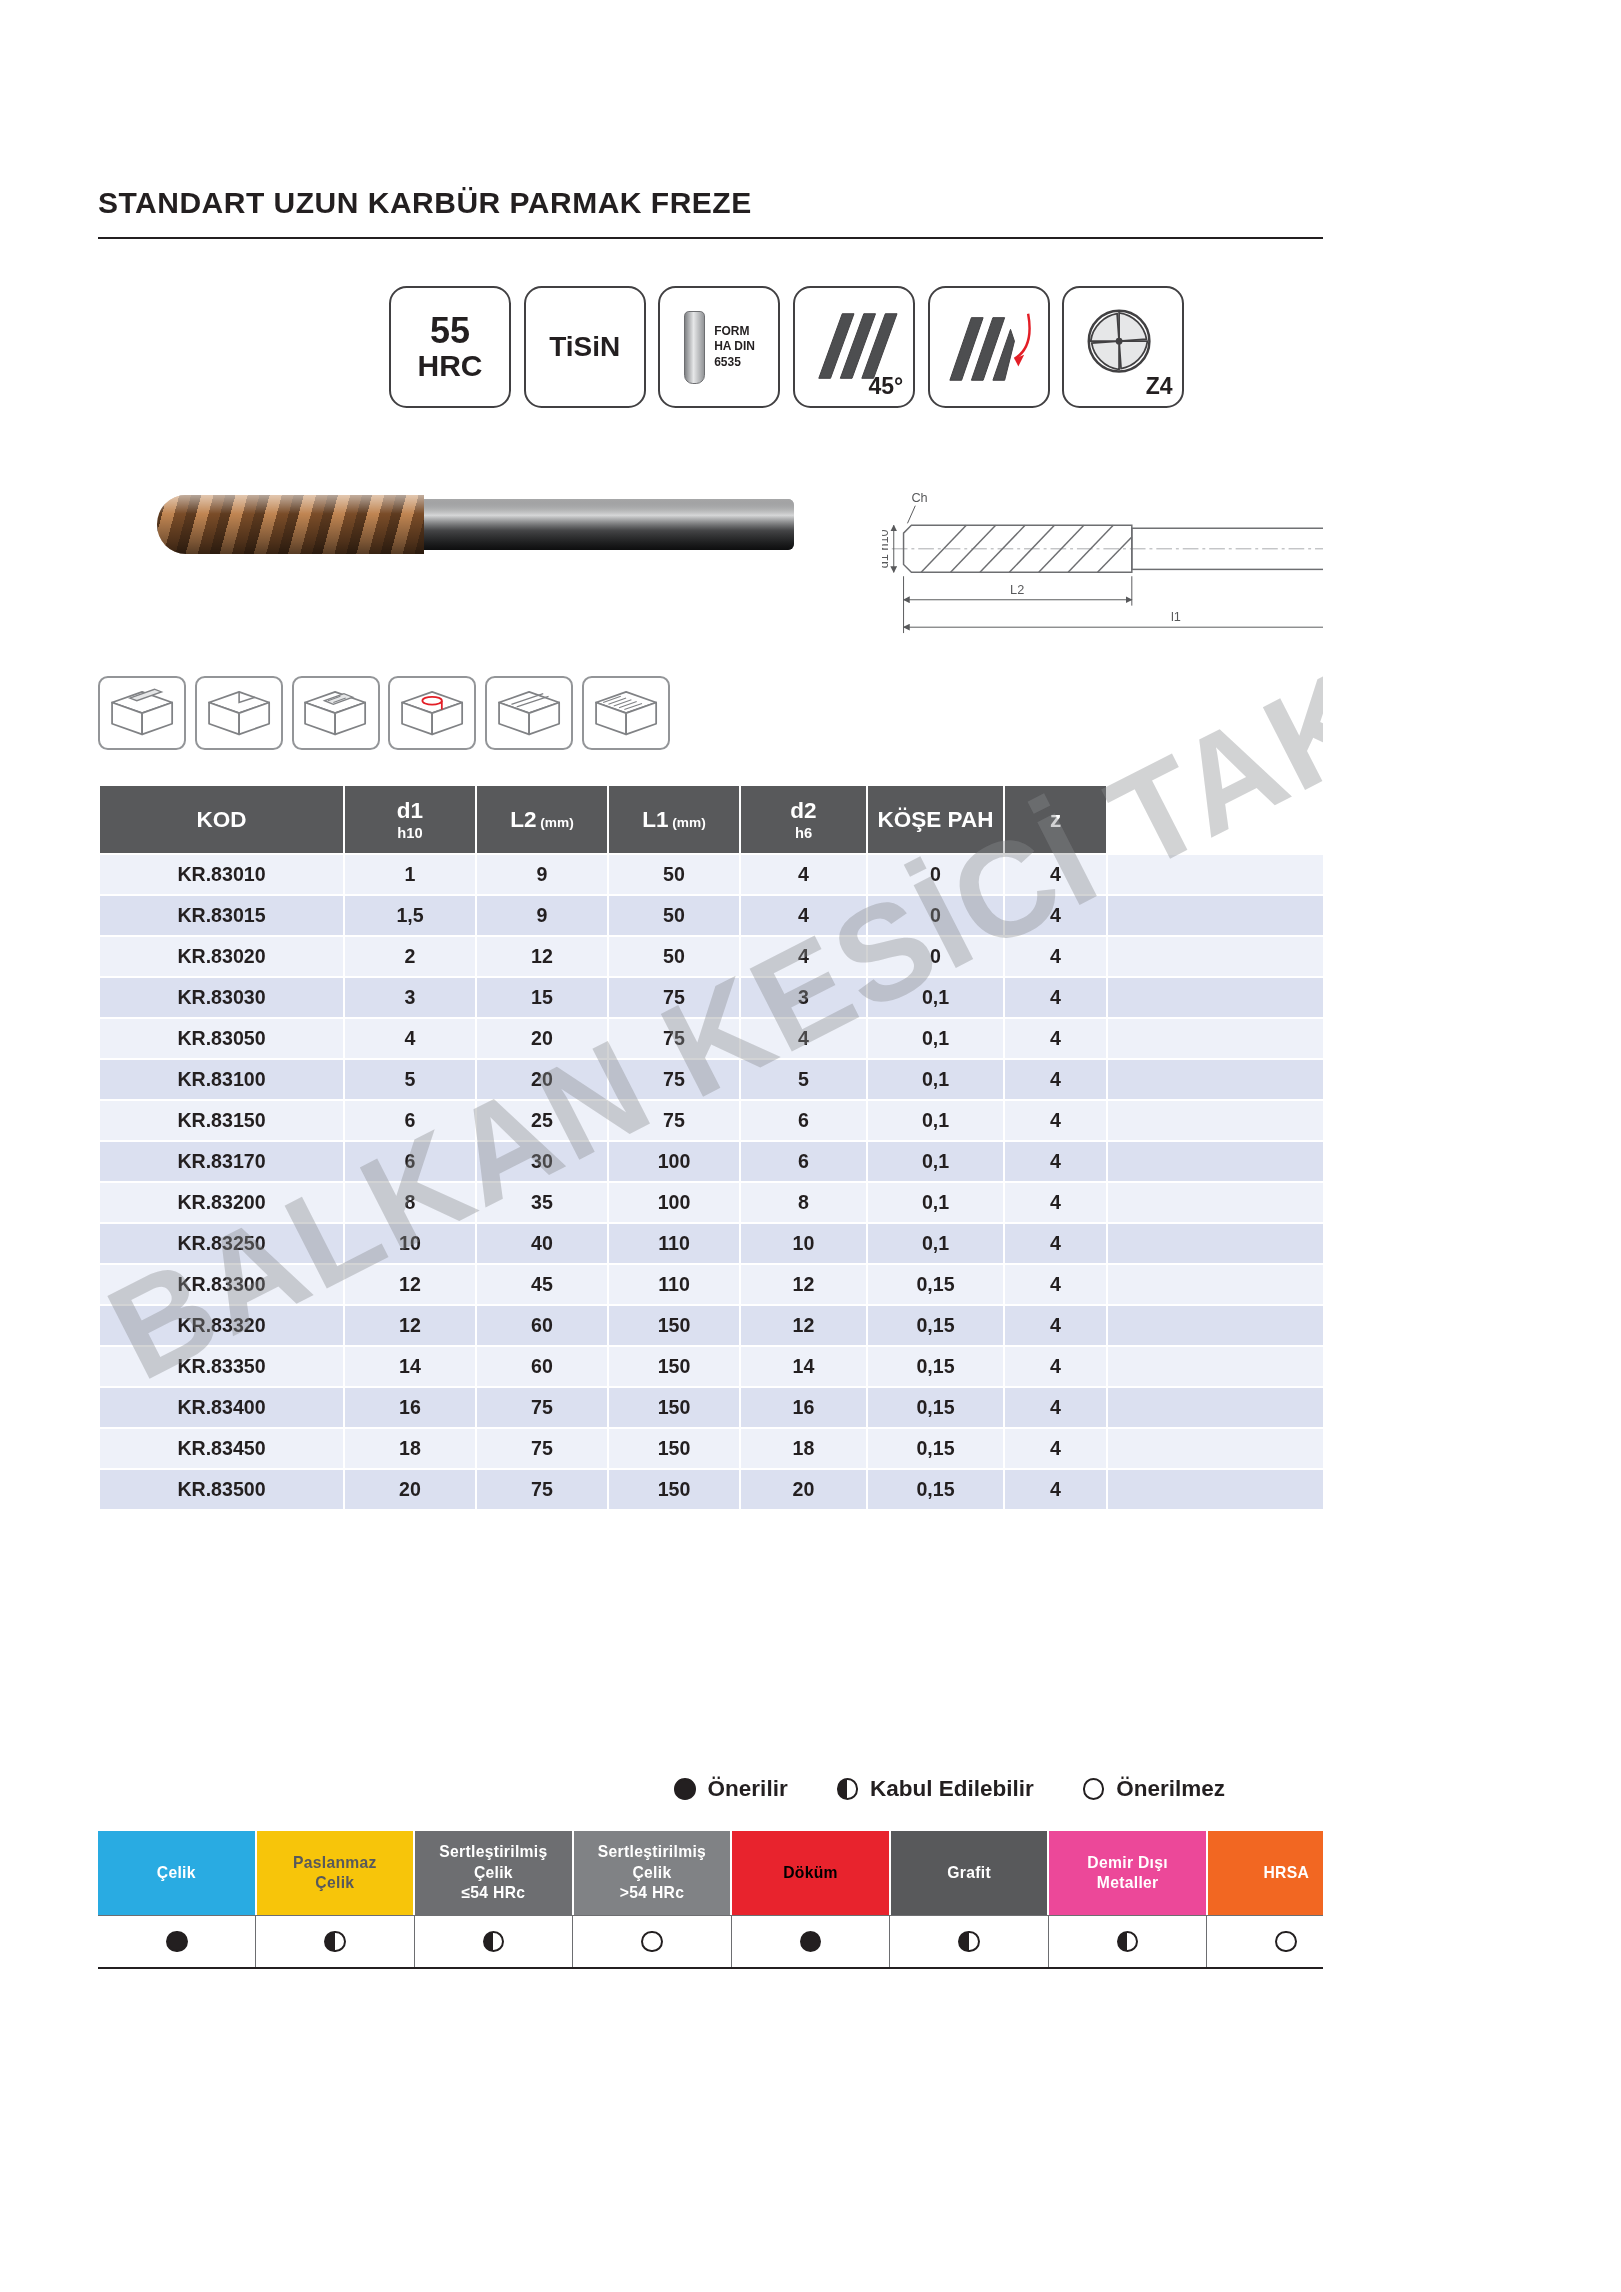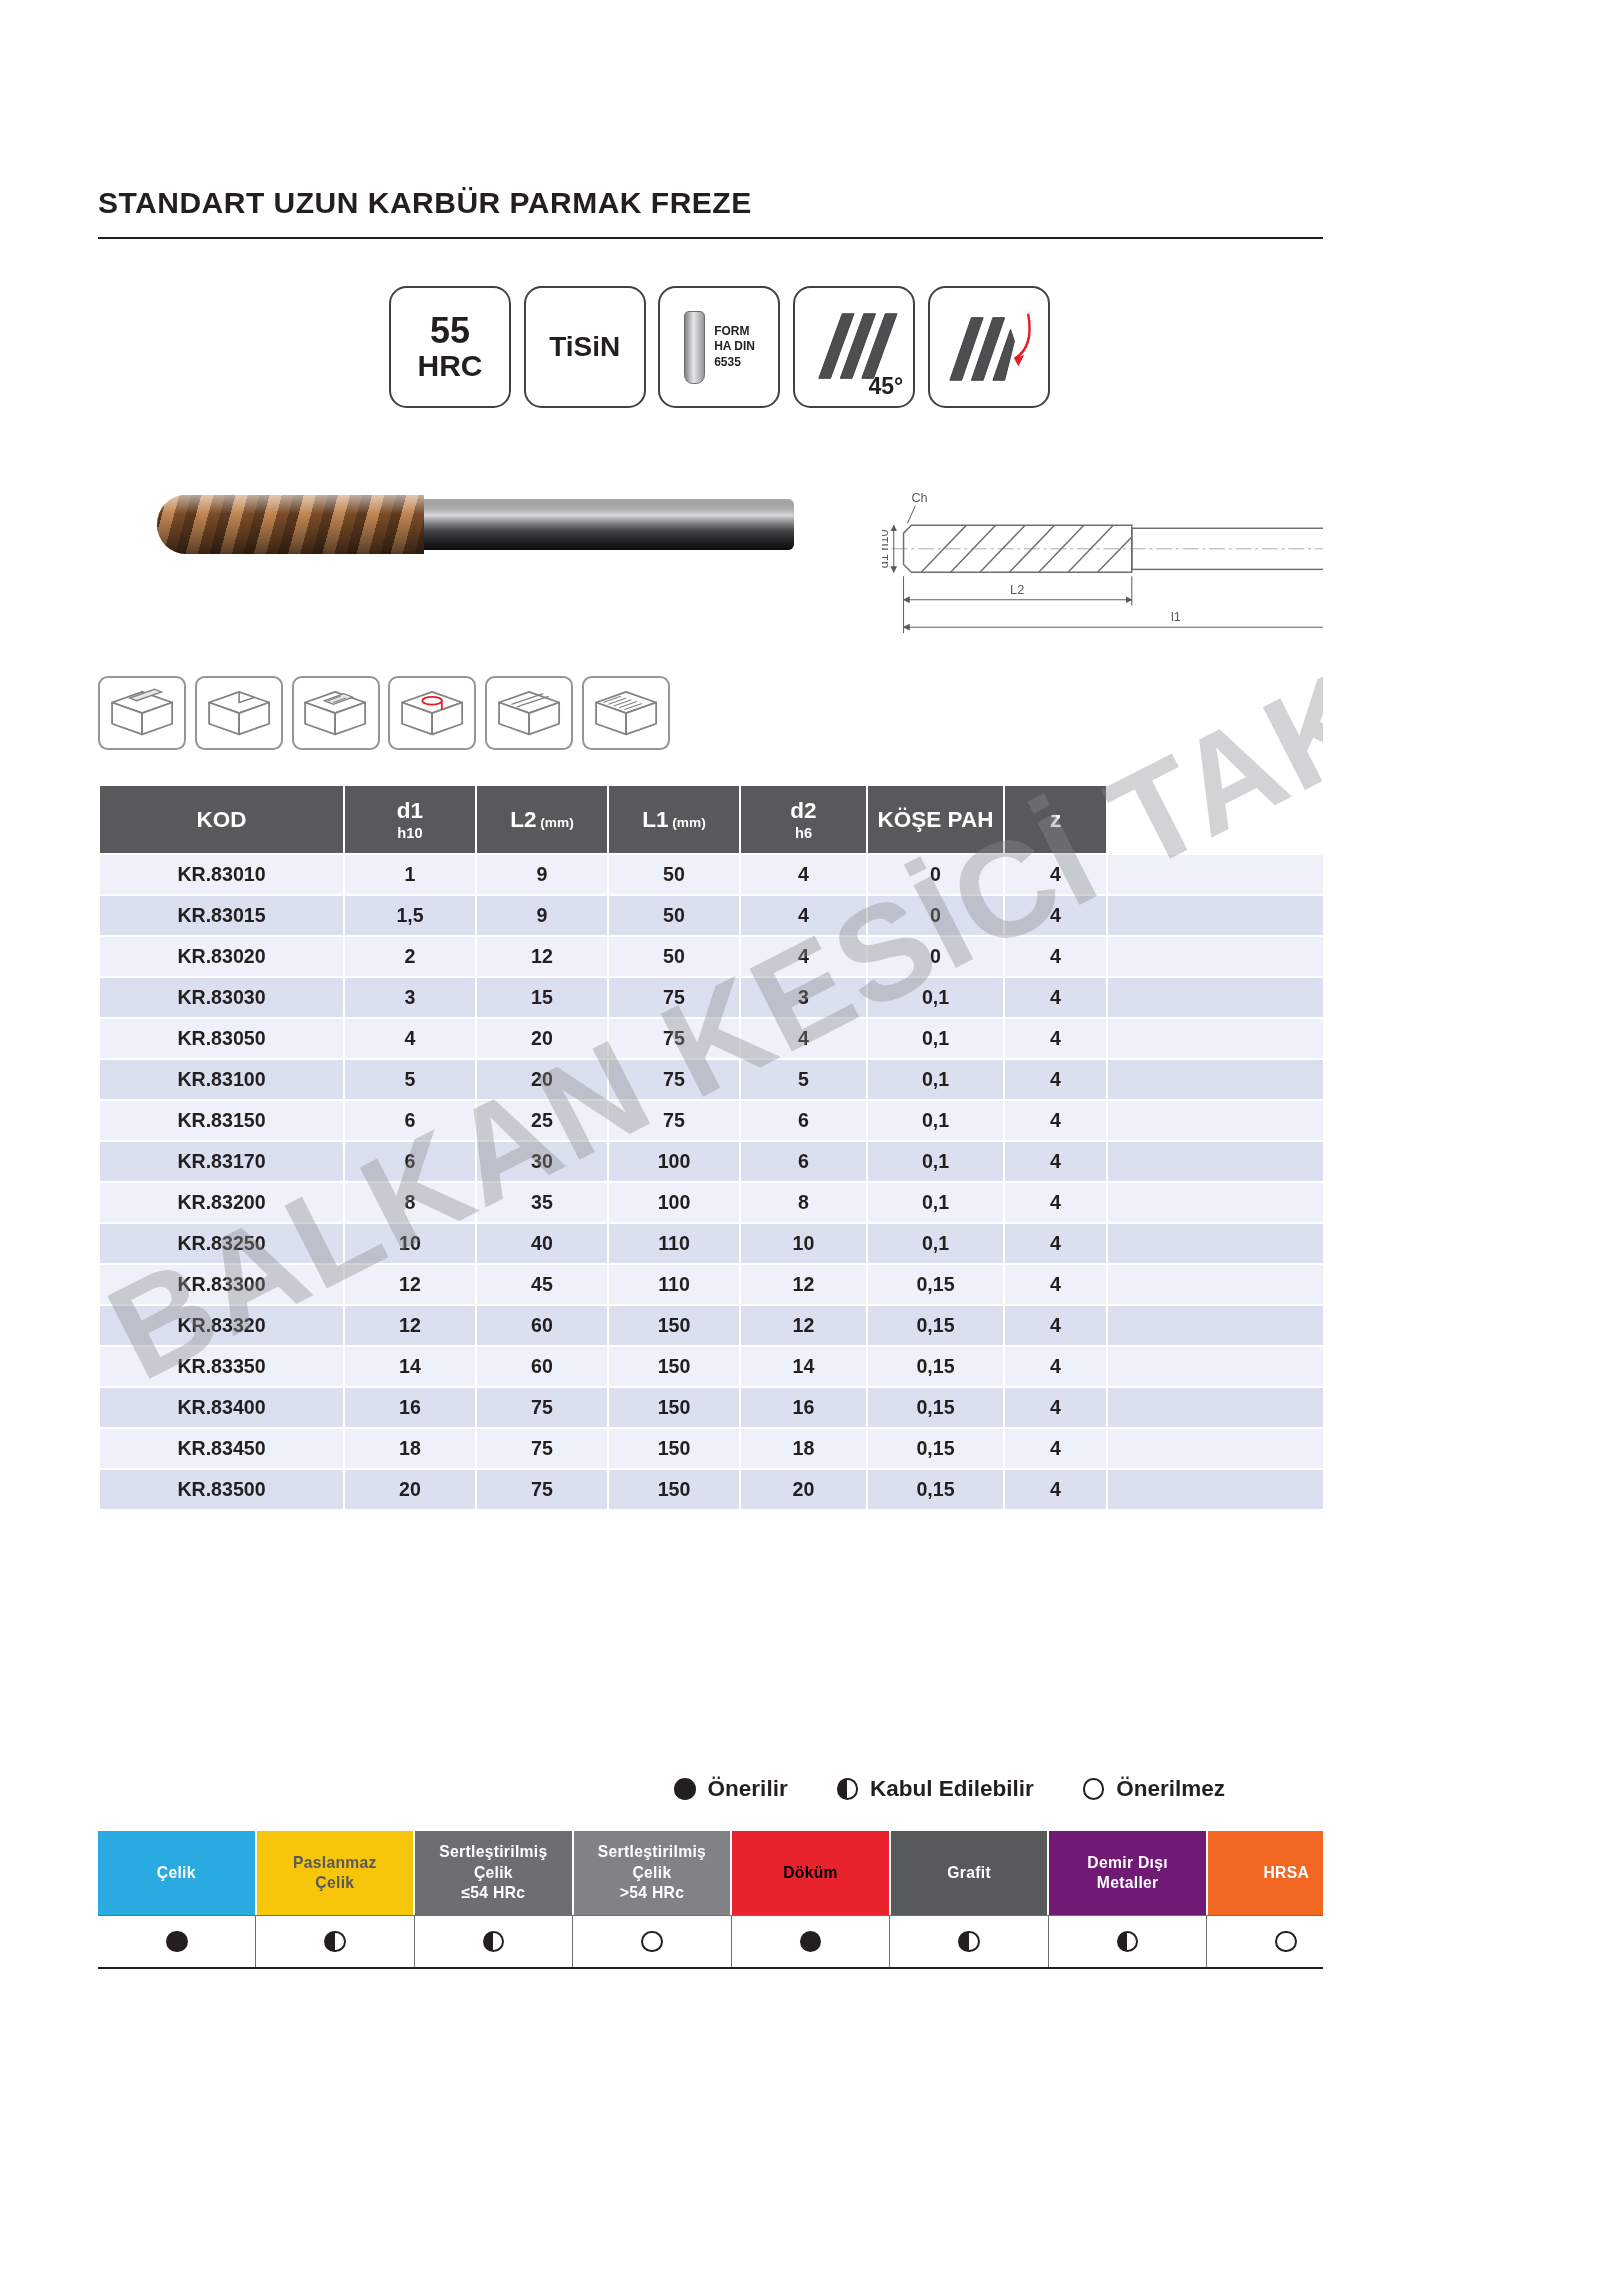--- a/index.html
+++ b/index.html
@@ -148,20 +148,33 @@
         <g fill="#4d4e50" stroke="#414042" stroke-width="1">
           <path d="M6,80 L28,16 L40,16 L18,80 Z"></path>
           <path d="M28,80 L50,16 L62,16 L40,80 Z"></path>
           <path d="M50,80 L68,28 L72,40 L62,80 Z"></path>
         </g>
         <path d="M86,12 C90,34 86,50 72,58" fill="none" stroke="#e31e26" stroke-width="2.5"></path>
         <polygon points="72,58 82,54 76,66" fill="#e31e26"></polygon>
       </svg>
     </div>
 
+    <div class="badge">
+      <svg viewBox="0 0 92 92" width="90" height="90">
+        <circle cx="42" cy="40" r="31" fill="#fff" stroke="#414042" stroke-width="2.5"></circle>
+        <g fill="#e6e7e8" stroke="#414042" stroke-width="1.8">
+          <path d="M42,40 L42,11 C57,13 68,25 70,38 Z"></path>
+          <path d="M42,40 L71,40 C69,55 57,66 44,68 Z" transform="rotate(0,42,40)"></path>
+          <path d="M42,40 L42,69 C27,67 16,55 14,42 Z"></path>
+          <path d="M42,40 L13,40 C15,25 27,14 40,12 Z" transform="rotate(180,42,40) rotate(180,42,40)"></path>
+        </g>
+        <circle cx="42" cy="40" r="3.5" fill="#414042"></circle>
+      </svg>
+      <span class="badge-label-br">Z4</span>
+    </div>
   </div>
 
   <div class="photo">
     <div class="photo-flutes"></div>
     <div class="photo-shank"></div>
   </div>
 
   <svg class="drawing" viewBox="0 0 640 175">
     <defs>
       <marker id="arr" viewBox="0 0 10 10" refX="9" refY="5" markerWidth="7" markerHeight="7" orient="auto-start-reverse">
@@ -478,21 +491,21 @@
         <div class="mat-cell" style="background: rgb(247, 197, 10); color: rgb(88, 89, 91);">Paslanmaz
 Çelik</div>
         <div class="mat-cell" style="background: rgb(109, 110, 113); color: rgb(255, 255, 255);">Sertleştirilmiş
 Çelik
 ≤54 HRc</div>
         <div class="mat-cell" style="background: rgb(128, 130, 133); color: rgb(255, 255, 255);">Sertleştirilmiş
 Çelik
 &gt;54 HRc</div>
         <div class="mat-cell" style="background: rgb(232, 35, 45); color: #000000;">Döküm</div>
         <div class="mat-cell" style="background: rgb(88, 89, 91); color: rgb(255, 255, 255);">Grafit</div>
-        <div class="mat-cell" style="background: #701a75; color: rgb(255, 255, 255);">Demir Dışı
+        <div class="mat-cell" style="background: #ec4899; color: rgb(255, 255, 255);">Demir Dışı
 Metaller</div>
         <div class="mat-cell" style="background: rgb(242, 103, 34); color: rgb(255, 255, 255);">HRSA</div>
         <div class="mat-cell" style="background: #8b5cf6; color: rgb(255, 255, 255);">Titanyum</div>
       </div>
     <div class="mat-ratings">
         <div class="rating-cell">
           <span class="sym sym-filled"></span>
         </div>
         <div class="rating-cell">
           <span class="sym sym-half"></span>

